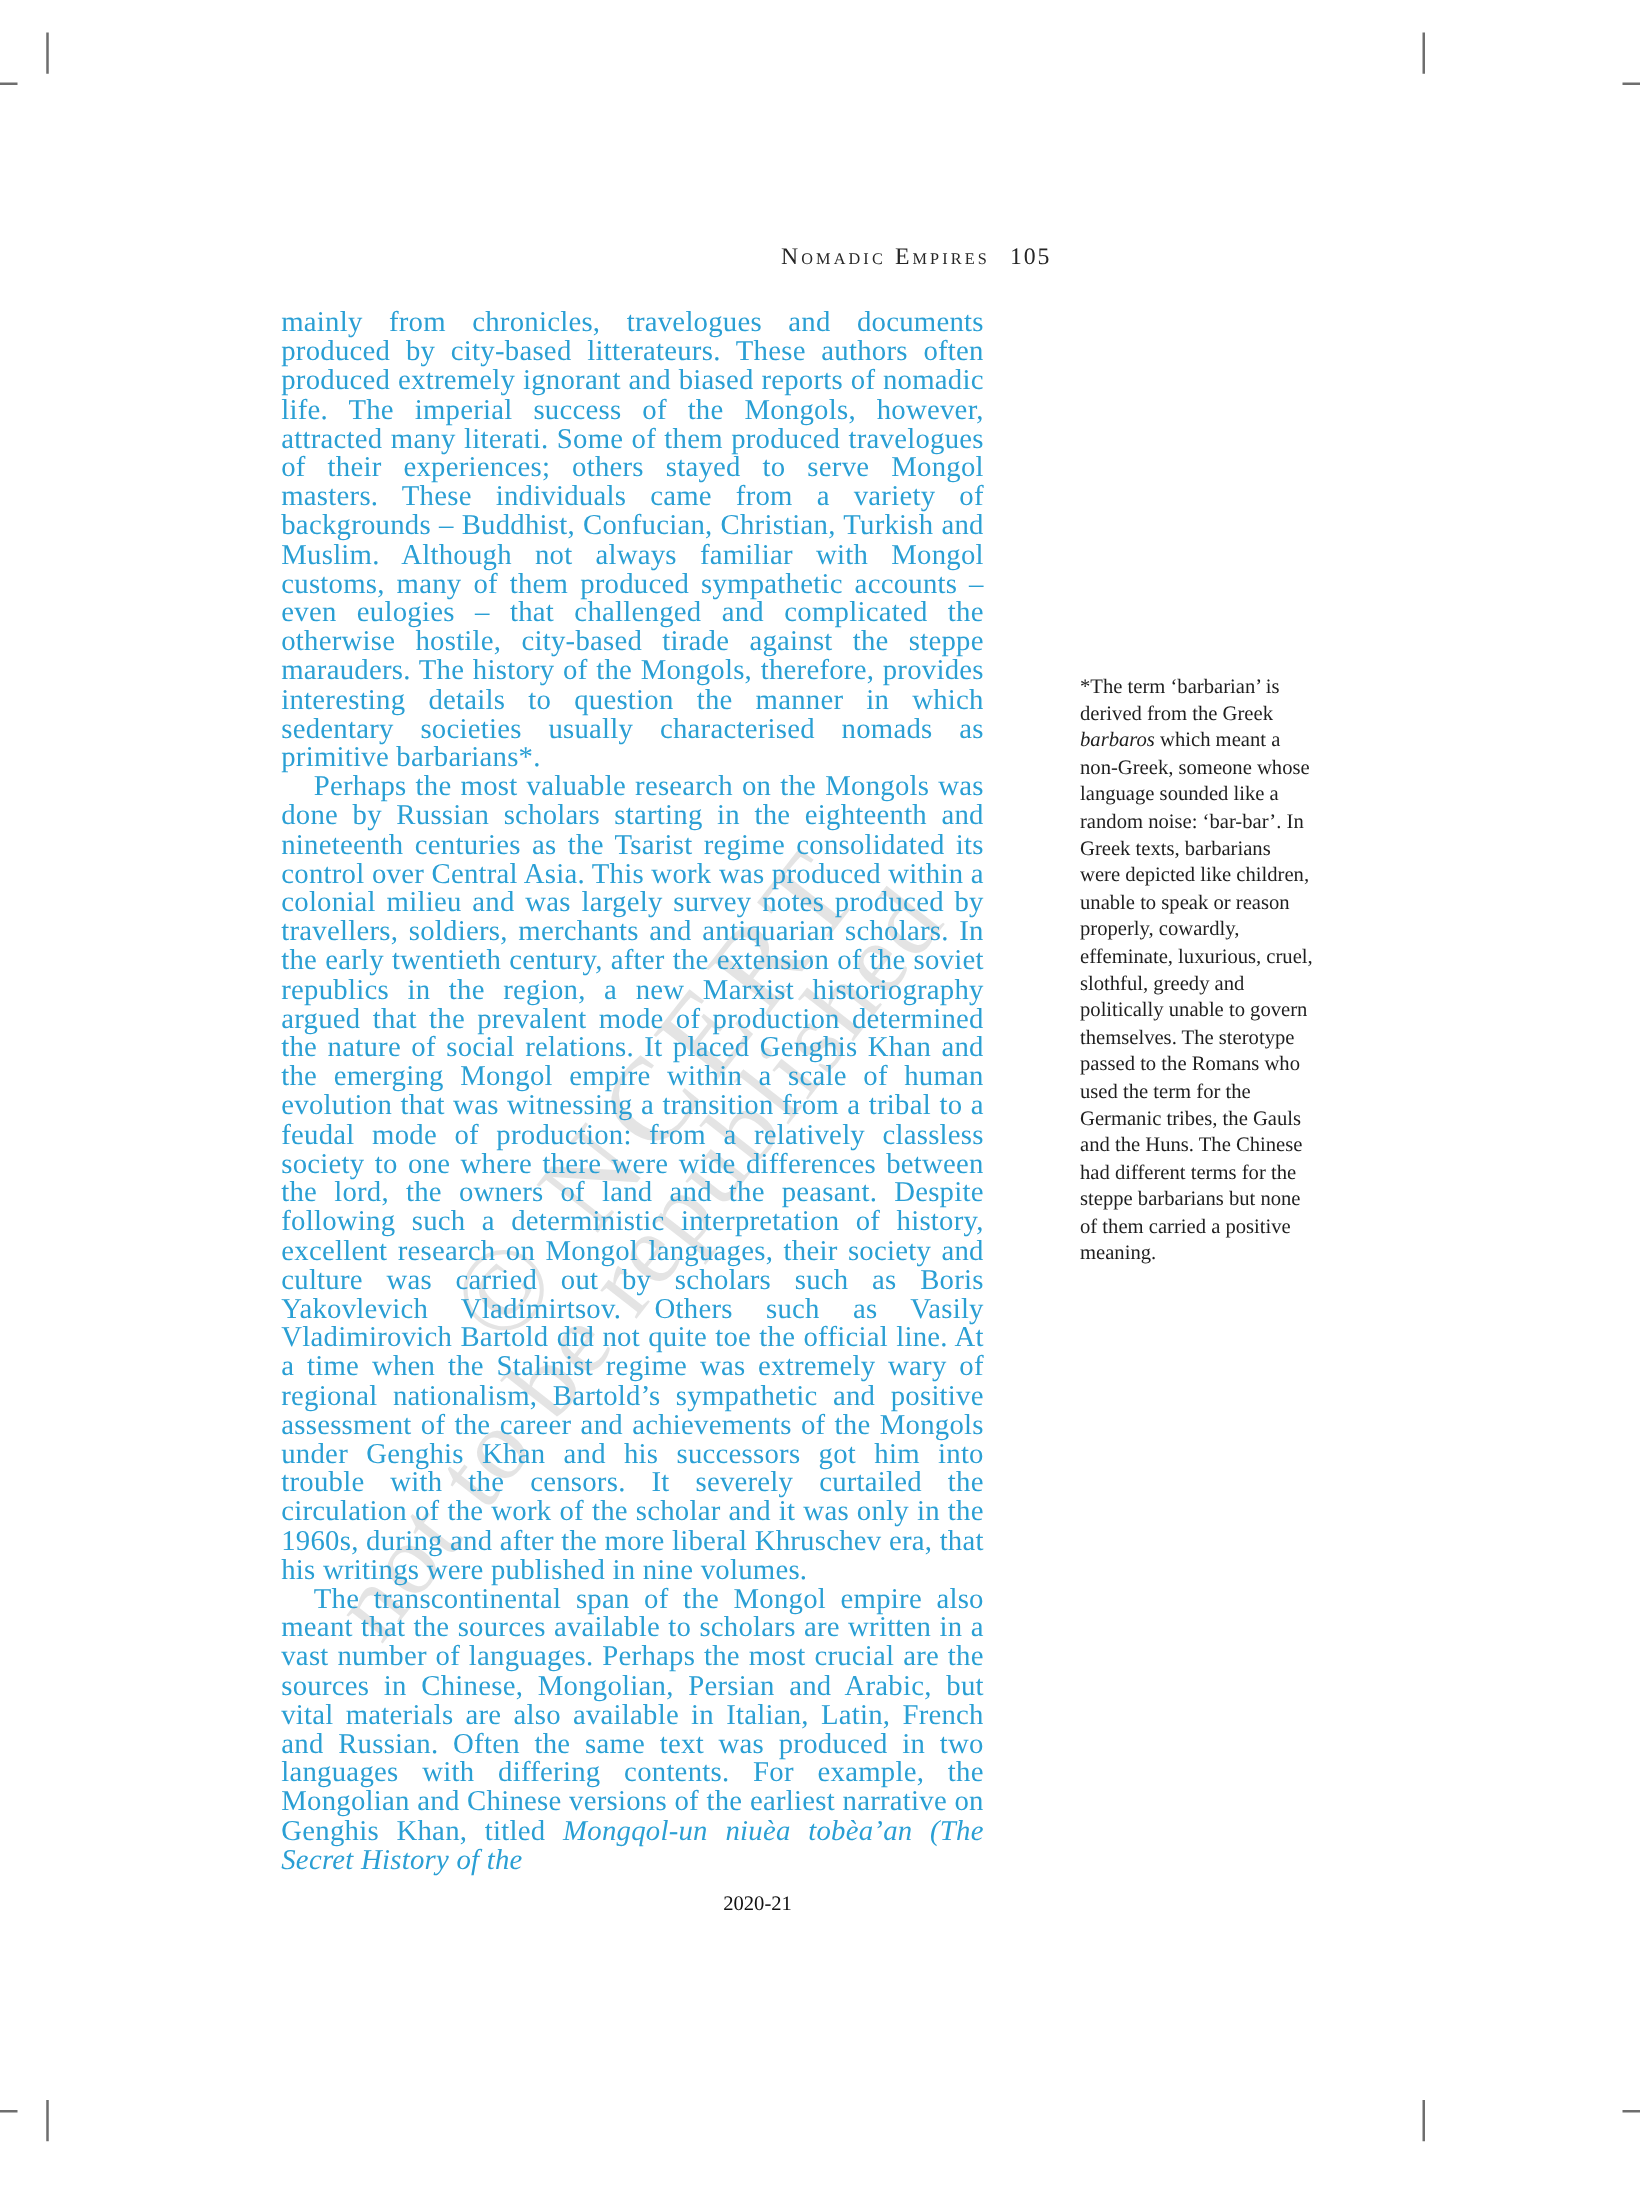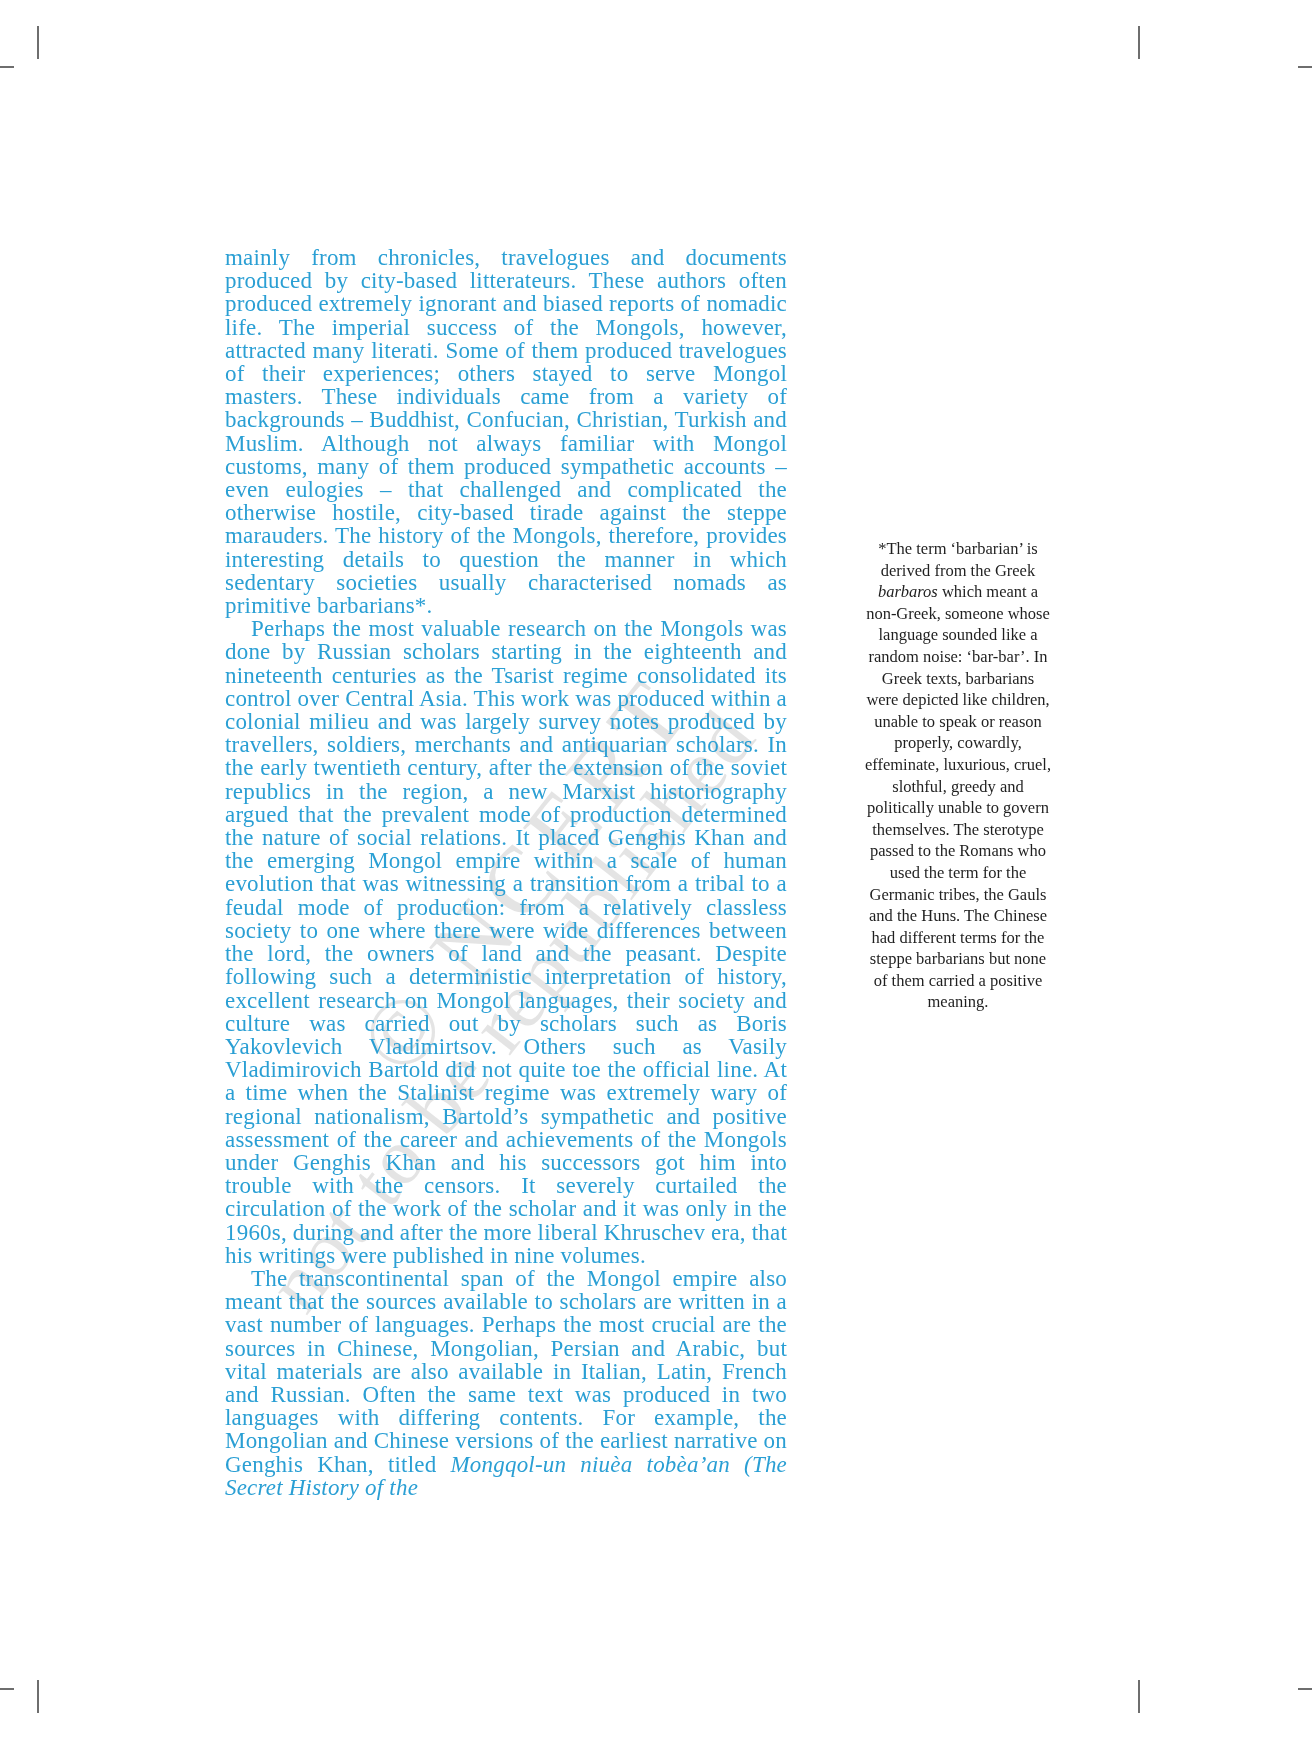--- a/index.html
+++ b/index.html
@@ -81,21 +81,20 @@
 
   
   .note {
     position: absolute;
     left: 864px;
     top: 538px;
     width: 188px;
     color: var(--note-text, #1f1f1f);
     font-size: 16.5px;
     line-height: 21.6px;
-    text-align: center;
     z-index: 2;
   }
 
   
   .footer {
     position: absolute;
     left: 0;
     top: 1513px;
     width: 1212px;
     text-align: center;
@@ -114,25 +113,29 @@
   <div class="crop tr-v"></div>
   <div class="crop tr-h"></div>
   <div class="crop bl-v"></div>
   <div class="crop bl-h"></div>
   <div class="crop br-v"></div>
   <div class="crop br-h"></div>
 
   <div class="watermark-line wm-1">© NCERT</div>
   <div class="watermark-line wm-2">not to be republished</div>
 
+  <div class="header">
+    <span class="running-title">Nomadic Empires</span><span class="page-number">105</span>
+  </div>
 
   <div class="main-col">
     <p>mainly from chronicles, travelogues and documents produced by city-based litterateurs. These authors often produced extremely ignorant and biased reports of nomadic life. The imperial success of the Mongols, however, attracted many literati. Some of them produced travelogues of their experiences; others stayed to serve Mongol masters. These individuals came from a variety of backgrounds – Buddhist, Confucian, Christian, Turkish and Muslim. Although not always familiar with Mongol customs, many of them produced sympathetic accounts – even eulogies – that challenged and complicated the otherwise hostile, city-based tirade against the steppe marauders. The history of the Mongols, therefore, provides interesting details to question the manner in which sedentary societies usually characterised nomads as primitive barbarians*.</p>
     <p class="indent">Perhaps the most valuable research on the Mongols was done by Russian scholars starting in the eighteenth and nineteenth centuries as the Tsarist regime consolidated its control over Central Asia. This work was produced within a colonial milieu and was largely survey notes produced by travellers, soldiers, merchants and antiquarian scholars. In the early twentieth century, after the extension of the soviet republics in the region, a new Marxist historiography argued that the prevalent mode of production determined the nature of social relations. It placed Genghis Khan and the emerging Mongol empire within a scale of human evolution that was witnessing a transition from a tribal to a feudal mode of production: from a relatively classless society to one where there were wide differences between the lord, the owners of land and the peasant. Despite following such a deterministic interpretation of history, excellent research on Mongol languages, their society and culture was carried out by scholars such as Boris Yakovlevich Vladimirtsov. Others such as Vasily Vladimirovich Bartold did not quite toe the official line. At a time when the Stalinist regime was extremely wary of regional nationalism, Bartold’s sympathetic and positive assessment of the career and achievements of the Mongols under Genghis Khan and his successors got him into trouble with the censors. It severely curtailed the circulation of the work of the scholar and it was only in the 1960s, during and after the more liberal Khruschev era, that his writings were published in nine volumes.</p>
     <p class="indent"><span>The transcontinental span of the Mongol empire also meant that the sources available to scholars are written in a vast number of languages. Perhaps the most crucial are the sources in Chinese, Mongolian, Persian and Arabic, but vital materials are also available in Italian, Latin, French and Russian. Often the same text was produced in two languages with differing contents. For example, the Mongolian and Chinese versions of the earliest narrative on Genghis Khan, titled </span><em>Mongqol-un niuèa tobèa’an (The Secret History of the</em></p>
   </div>
 
   <aside class="note">
     <span>*The term ‘barbarian’ is derived from the Greek </span><em>barbaros</em><span> which meant a non-Greek, someone whose language sounded like a random noise: ‘bar-bar’. In Greek texts, barbarians were depicted like children, unable to speak or reason properly, cowardly, effeminate, luxurious, cruel, slothful, greedy and politically unable to govern themselves. The sterotype passed to the Romans who used the term for the Germanic tribes, the Gauls and the Huns. The Chinese had different terms for the steppe barbarians but none of them carried a positive meaning.</span>
   </aside>
 
+  <div class="footer">2020-21</div>
 
 </div>
 
 </body></html>

